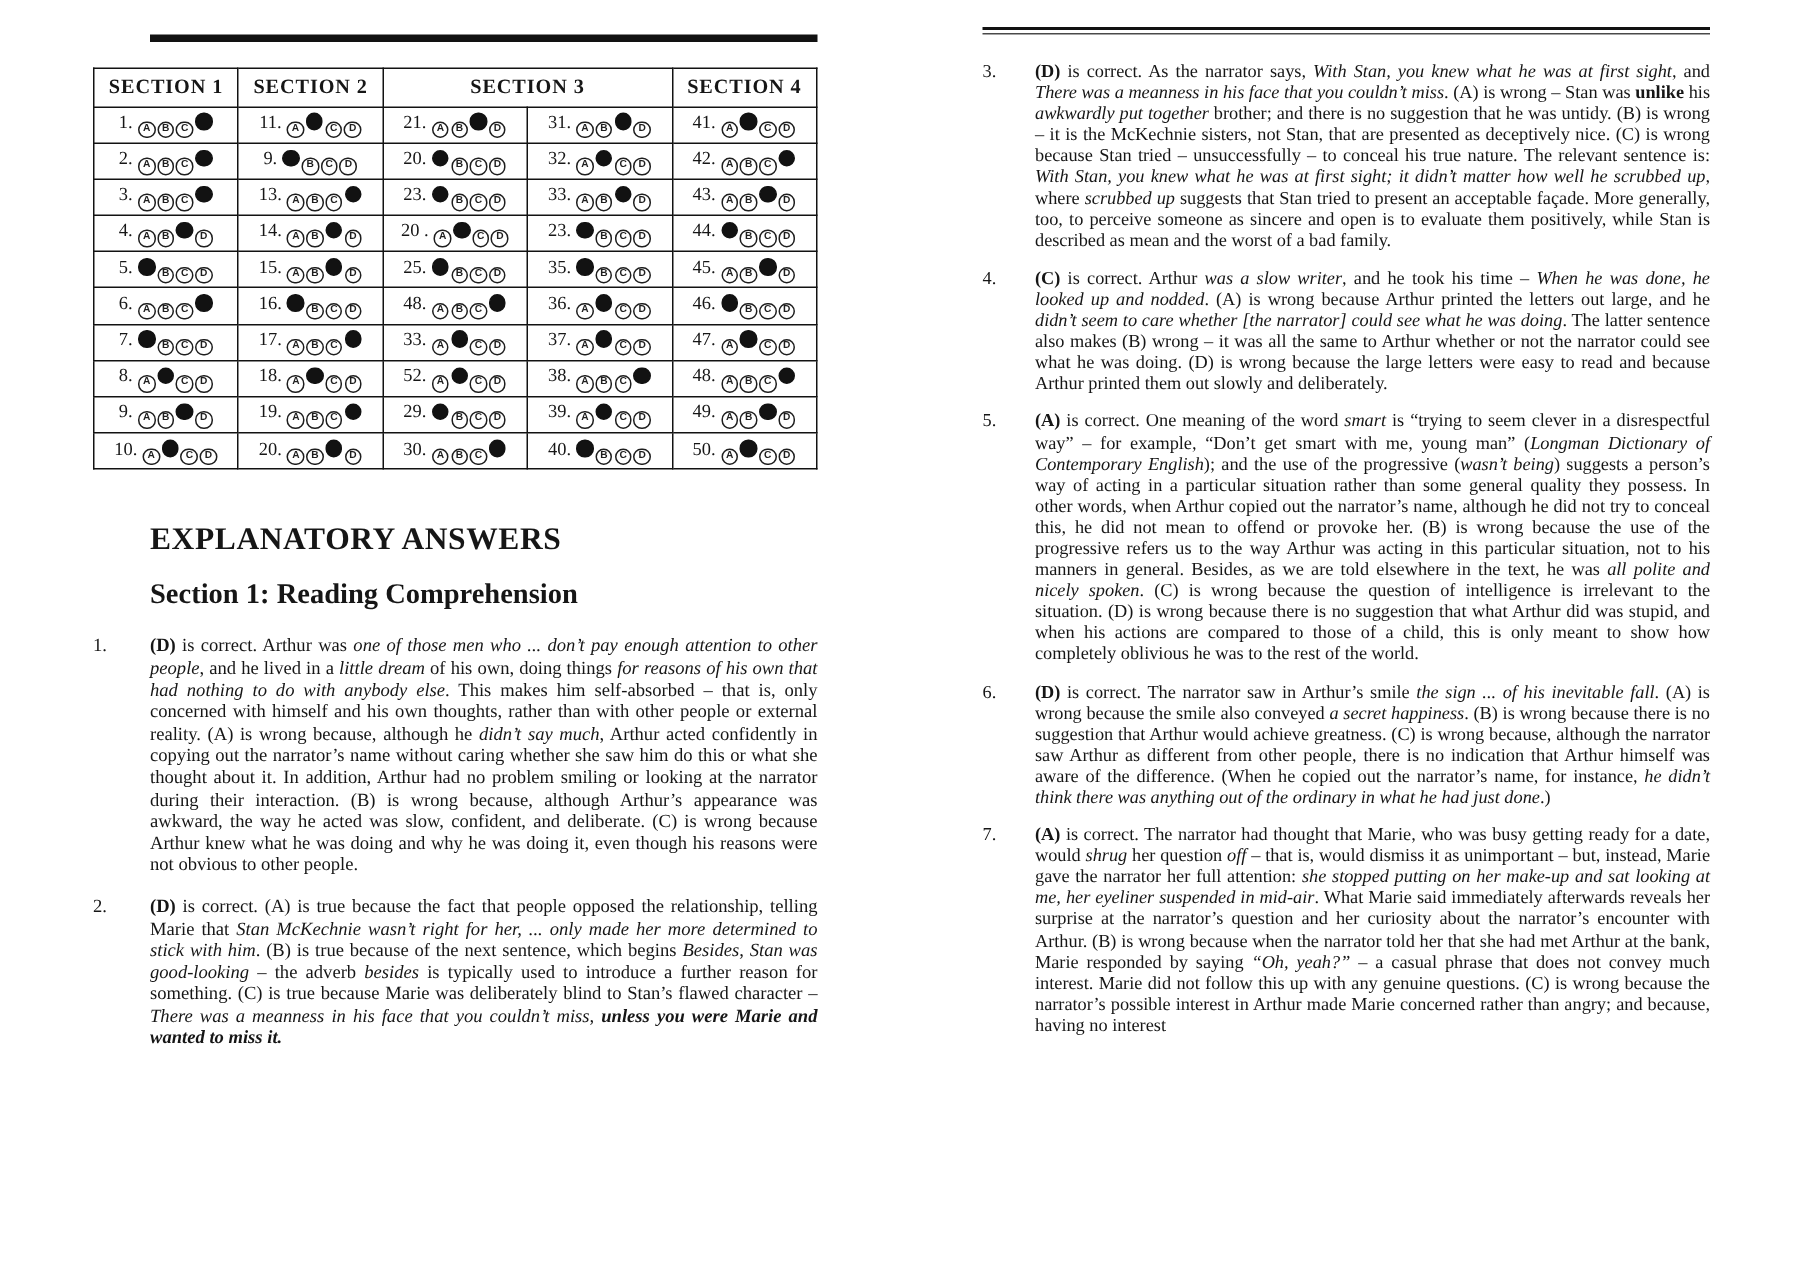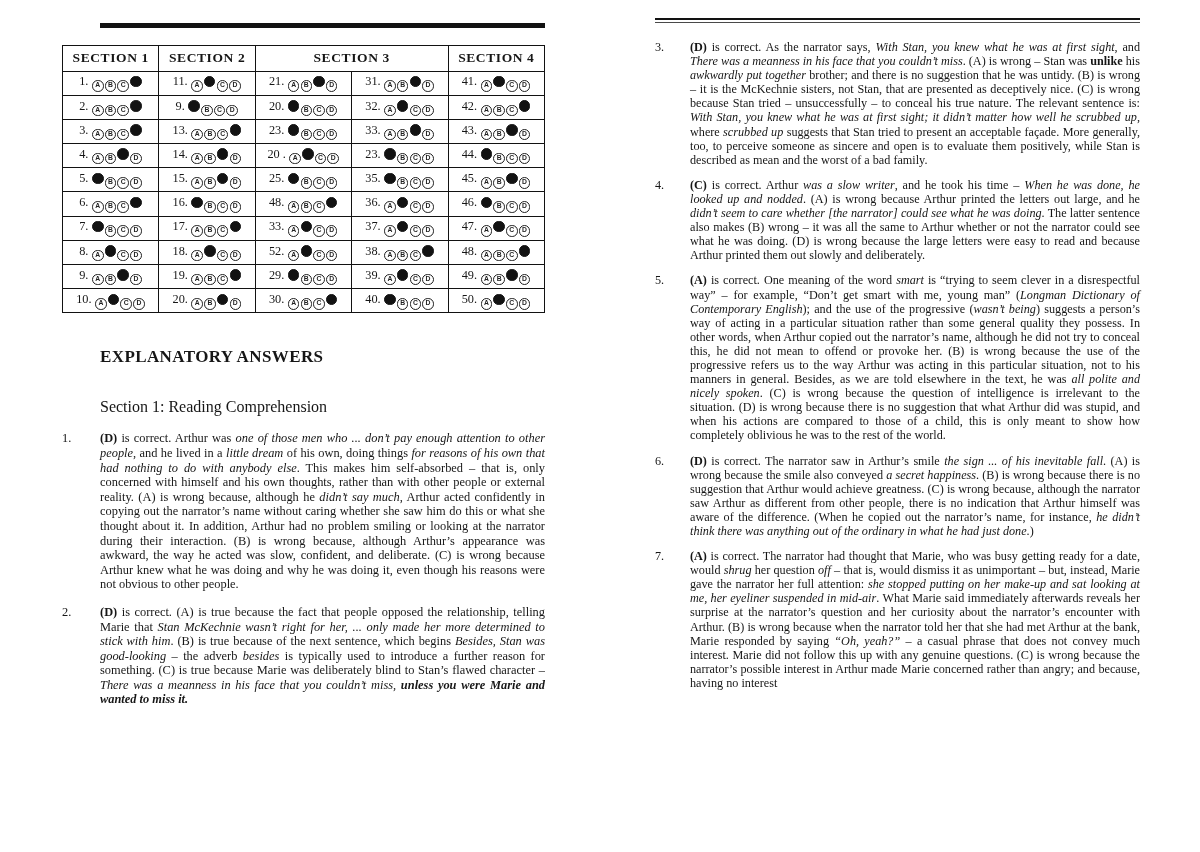--- a/index.html
+++ b/index.html
@@ -18,22 +18,22 @@
   table.answer-key th{height:25px;font-size:13.5px;font-weight:bold;letter-spacing:.6px;text-align:center;}
   table.answer-key td{height:23.2px;text-align:center;vertical-align:middle;
                       font-size:12.3px;white-space:nowrap;}
   .qnum{margin-right:3px;}
   .bubble{display:inline-block;box-sizing:border-box;width:11.5px;height:11.5px;
           border:1.4px solid #1e1e1e;border-radius:50%;text-align:center;
           line-height:8.6px;font-size:6.8px;font-weight:bold;
           font-family:"Liberation Sans",sans-serif;vertical-align:-2px;margin:0 .6px;color:#1e1e1e;}
   .bubble.filled{background:#121212;border-color:#121212;color:#121212;}
 
-  .explanatory-heading{margin:34px 0 0 38px;font-size:17px;font-weight:bold;letter-spacing:.4px;}
-  .section-heading{margin:31px 0 0 38px;font-size:16px;font-weight:normal;}
+  .explanatory-heading{margin:34px 0 0 38px;font-size:21px;font-weight:bold;letter-spacing:.4px;}
+  .section-heading{margin:14px 0 0 38px;font-size:19px;font-weight:bold;}
 
   .items{margin-top:15px;}
   .item{display:flex;margin-bottom:13px;}
   .item-no{flex:none;width:38px;font-size:12.4px;line-height:14.6px;}
   .item-text{flex:1;font-size:12.4px;line-height:14.6px;text-align:justify;}
   .seg-b{font-weight:bold;}
   .seg-i{font-style:italic;}
   .seg-bi{font-weight:bold;font-style:italic;}
 
   

